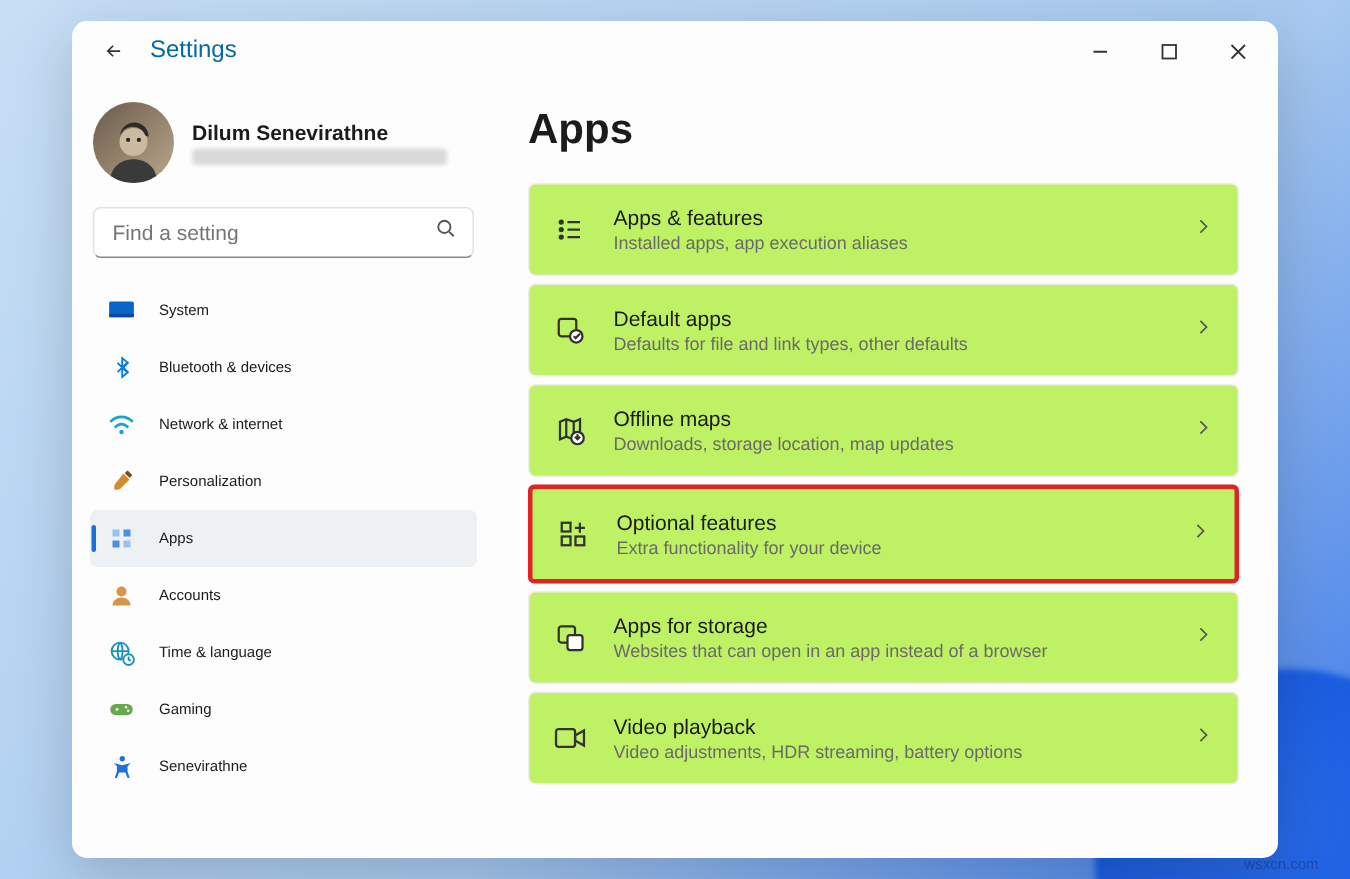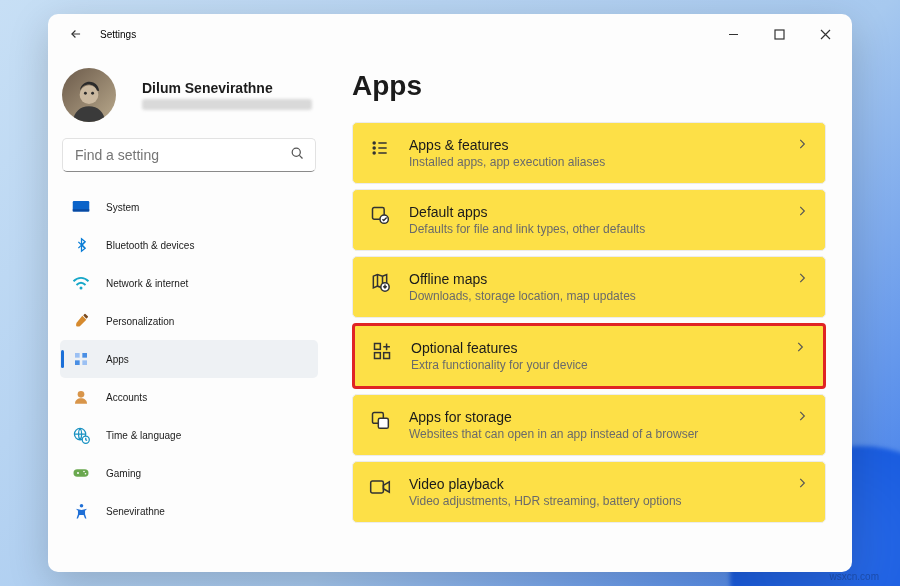--- a/index.html
+++ b/index.html
@@ -20,29 +20,29 @@
     box-shadow:0 12px 40px rgba(0,0,0,.18);
     display:flex; flex-direction:column; overflow:hidden;
   }
   .titlebar {
     height:40px; display:flex; align-items:center; padding:0 4px 0 10px;
   }
   .titlebar .back {
     width:36px; height:36px; display:flex; align-items:center; justify-content:center;
     color:#333; font-size:15px;
   }
-  .titlebar .title { font-size:10px; color:#000000; margin-left:6px; }
+  .titlebar .title { font-size:16px; color:#0369a1; margin-left:6px; }
   .titlebar .spacer { flex:1; }
   .winbtn { width:46px; height:36px; display:flex; align-items:center; justify-content:center; color:#333; font-size:11px; }
   .winbtn svg { width:11px; height:11px; stroke:#333; fill:none; stroke-width:1.2; }
   .body { flex:1; display:flex; overflow:hidden; }
   .sidebar {
     width:282px; padding:0 10px 0 10px; overflow:hidden;
   }
-  .profile { display:flex; align-items:center; margin:14px 0 16px 4px;gap:14px; }
+  .profile { display:flex; align-items:center; margin:14px 0 16px 4px; }
   .avatar {
     width:54px; height:54px; border-radius:50%; overflow:hidden; flex-shrink:0;
     background:linear-gradient(135deg,#6b5a4a,#b9a98c);
     display:flex; align-items:flex-end; justify-content:center;
   }
   .avatar svg { width:46px; height:46px; }
   .profile-text { margin-left:12px; }
   .profile-name { font-size:14px; font-weight:600; color:#1b1b1b; }
   .profile-email {
     margin-top:3px; width:170px; height:11px; border-radius:3px;
@@ -68,22 +68,22 @@
   }
   .nav-item.active { background:#eef1f4; }
   .nav-item.active::before {
     content:""; position:absolute; left:1px; top:10px; width:3px; height:18px;
     background:#1a6fd8; border-radius:3px;
   }
   .main { flex:1; padding:0 26px 0 22px; overflow:hidden; }
   .page-title { font-size:28px; font-weight:600; color:#1b1b1b; margin:16px 0 20px 0; }
   .cards { display:flex; flex-direction:column; gap:5px; }
   .card {
-    background:#fde047; border:1px solid #ececec; border-radius:5px;
-    display:flex; padding:14px 16px; cursor:default;
+    background:#bef264; border:1px solid #ececec; border-radius:5px;
+    display:flex; align-items:center; padding:14px 16px; cursor:default;
     box-shadow:0 0 0 rgba(0,0,0,0); position:relative; min-height:62px;
   }
   .card.hl { border:3px solid #e02424; border-radius:4px; }
   .card .cicon {
     width:22px; height:22px; margin-right:18px; flex-shrink:0; color:#323232;
     display:flex; align-items:center; justify-content:center;
   }
   .card .ct { flex:1; }
   .card .ct .ct1 { font-size:14px; color:#1b1b1b; }
   .card .ct .ct2 { font-size:12px; color:#6a6a6a; margin-top:2px; }

